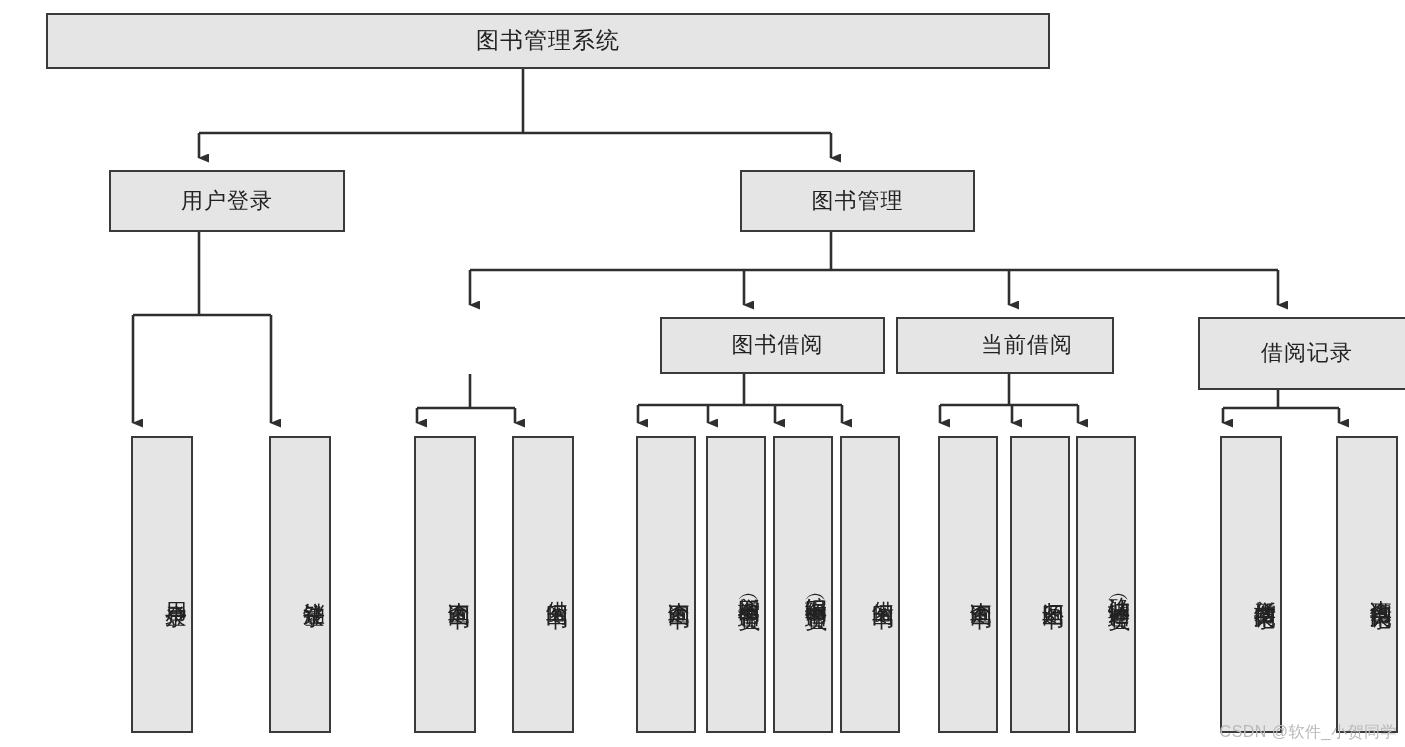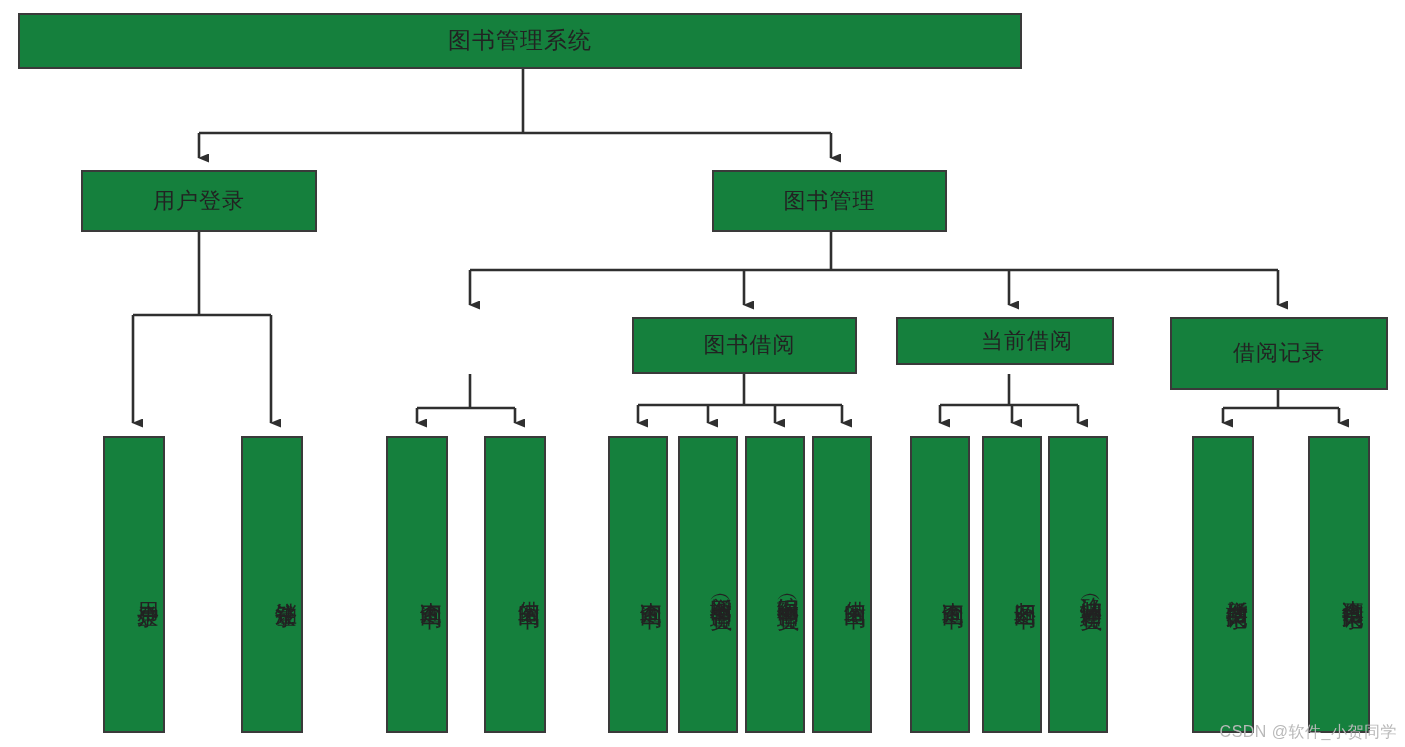--- a/index.html
+++ b/index.html
@@ -1,22 +1,22 @@
 <!DOCTYPE html>
 <html><head>
 <meta charset="utf-8">
 <style>
   html,body{margin:0;padding:0;background:#ffffff;}
   body{width:1405px;height:747px;overflow:hidden;
        font-family:"Liberation Sans","DejaVu Sans",sans-serif;}
   #diagram-root{position:relative;width:1405px;height:747px;background:#fff;}
   svg#edges{position:absolute;left:0;top:0;width:1405px;height:747px;pointer-events:none;}
-  .node{position:absolute;box-sizing:border-box;background:#15803d;
+  .node{position:absolute;box-sizing:border-box;background:#e5e5e5;
         border:2.5px solid #3a3a3a;display:flex;align-items:center;
-        justify-content:center;color:#222;}
+        justify-content:center;color:#222;margin-left:28px;}
   .node.h{font-size:22px;letter-spacing:1px;line-height:1.1;}
   .node.root{font-size:23px;}
   .node.v{writing-mode:vertical-rl;text-orientation:upright;
           font-size:22px;line-height:1.32;letter-spacing:2px;
           padding-top:6px;white-space:nowrap;align-items:flex-start;}
   .watermark{position:absolute;right:8px;bottom:4px;font-size:16px;
              color:#b9b9b9;letter-spacing:.5px;white-space:nowrap;}
 </style>
 </head>
 <body>
@@ -72,21 +72,21 @@
       <path d="M1339,408 L1339,423" marker-end="url(#arw)"></path>
     </g>
   </svg>
 
   <div class="node h root" style="left:18px;top:13px;width:1004px;height:56px;">图书管理系统</div>
 
   <div class="node h" style="left:81px;top:170px;width:236px;height:62px;">用户登录</div>
   <div class="node h" style="left:712px;top:170px;width:235px;height:62px;">图书管理</div>
 
   <div class="node h" style="left:632px;top:317px;width:225px;height:57px;padding-left:10px;">图书借阅</div>
-  <div class="node h" style="left:896px;top:317px;width:218px;height:48px;padding-left:44px;">当前借阅</div>
+  <div class="node h" style="left:868px;top:317px;width:218px;height:57px;padding-left:44px;">当前借阅</div>
   <div class="node h" style="left:1170px;top:317px;width:218px;height:73px;">借阅记录</div>
 
   <div class="node v" style="left:103px;top:436px;width:62px;height:297px;">用户登录</div>
   <div class="node v" style="left:241px;top:436px;width:62px;height:297px;">注销登录</div>
   <div class="node v" style="left:386px;top:436px;width:62px;height:297px;">查询图书</div>
   <div class="node v" style="left:484px;top:436px;width:62px;height:297px;">借阅图书</div>
   <div class="node v" style="left:608px;top:436px;width:60px;height:297px;">查询图书</div>
   <div class="node v" style="left:678px;top:436px;width:60px;height:297px;">新增图书（管理员）</div>
   <div class="node v" style="left:745px;top:436px;width:60px;height:297px;">编辑图书（管理员）</div>
   <div class="node v" style="left:812px;top:436px;width:60px;height:297px;">借阅图书</div>

